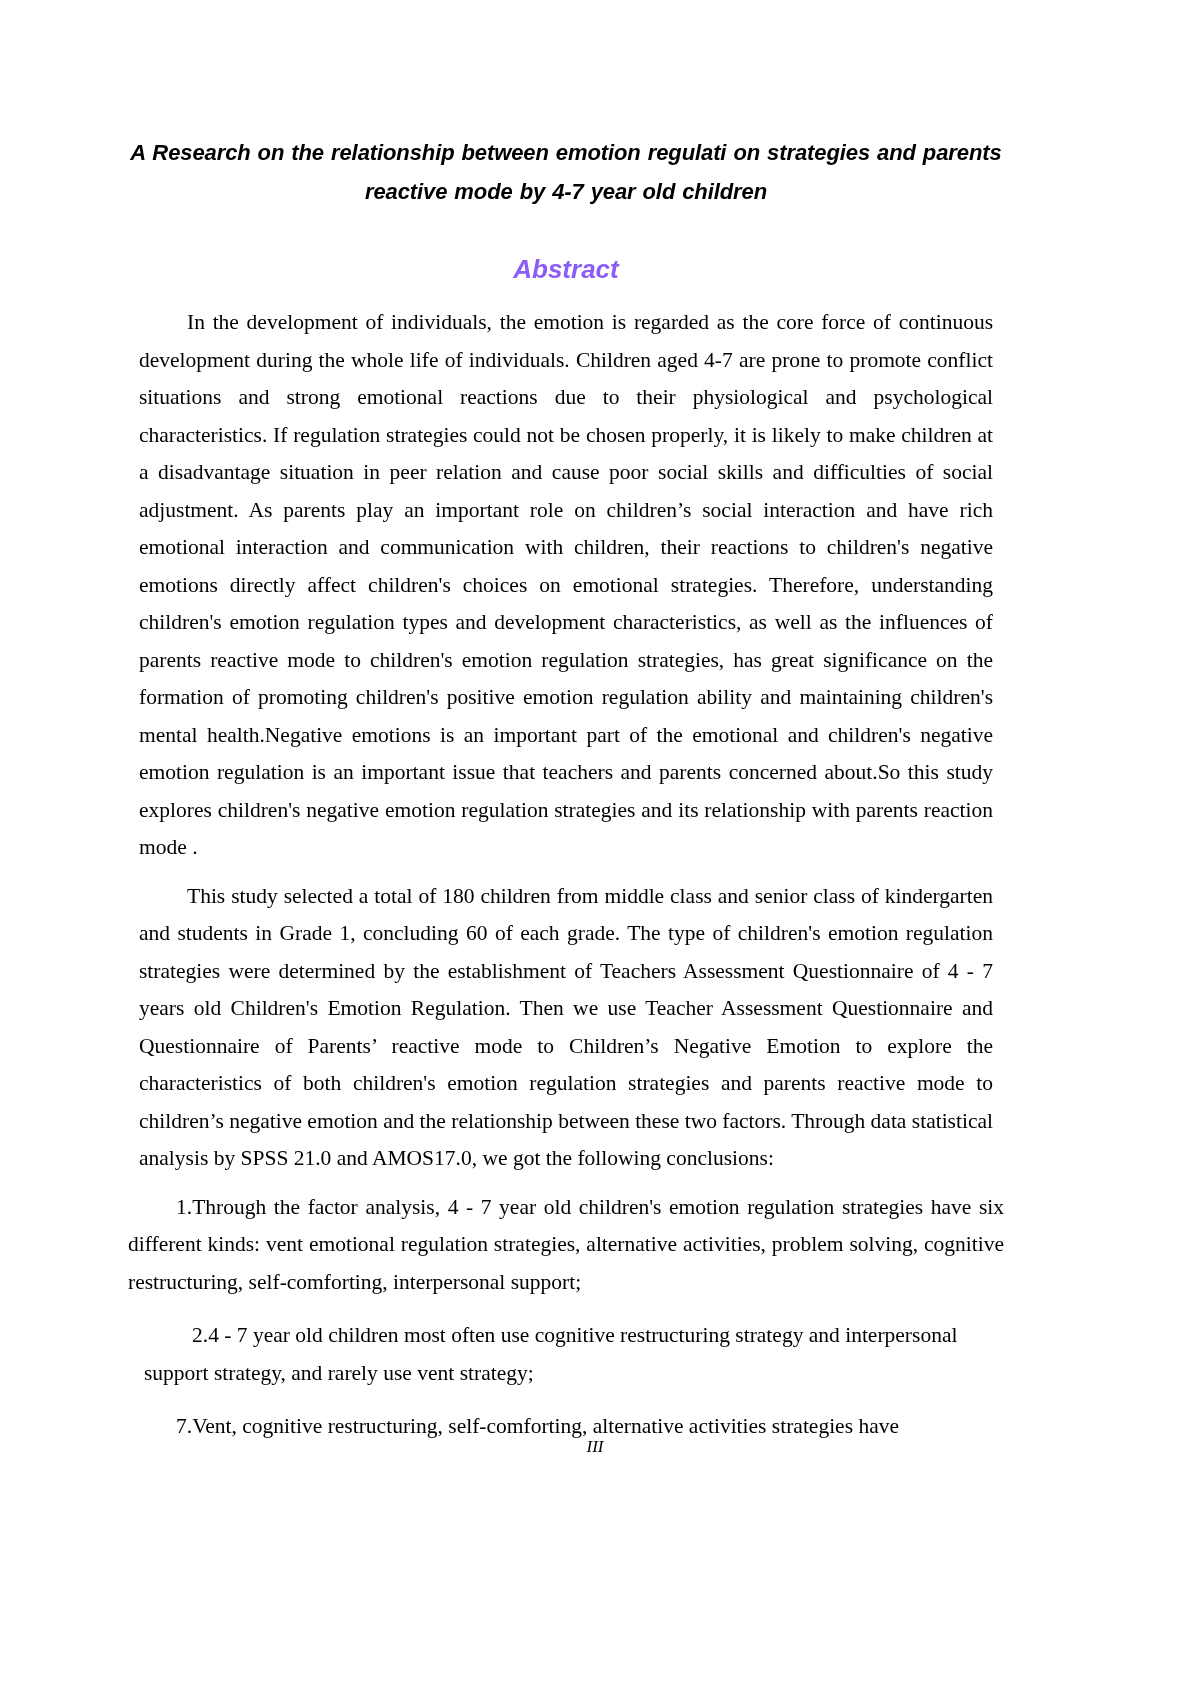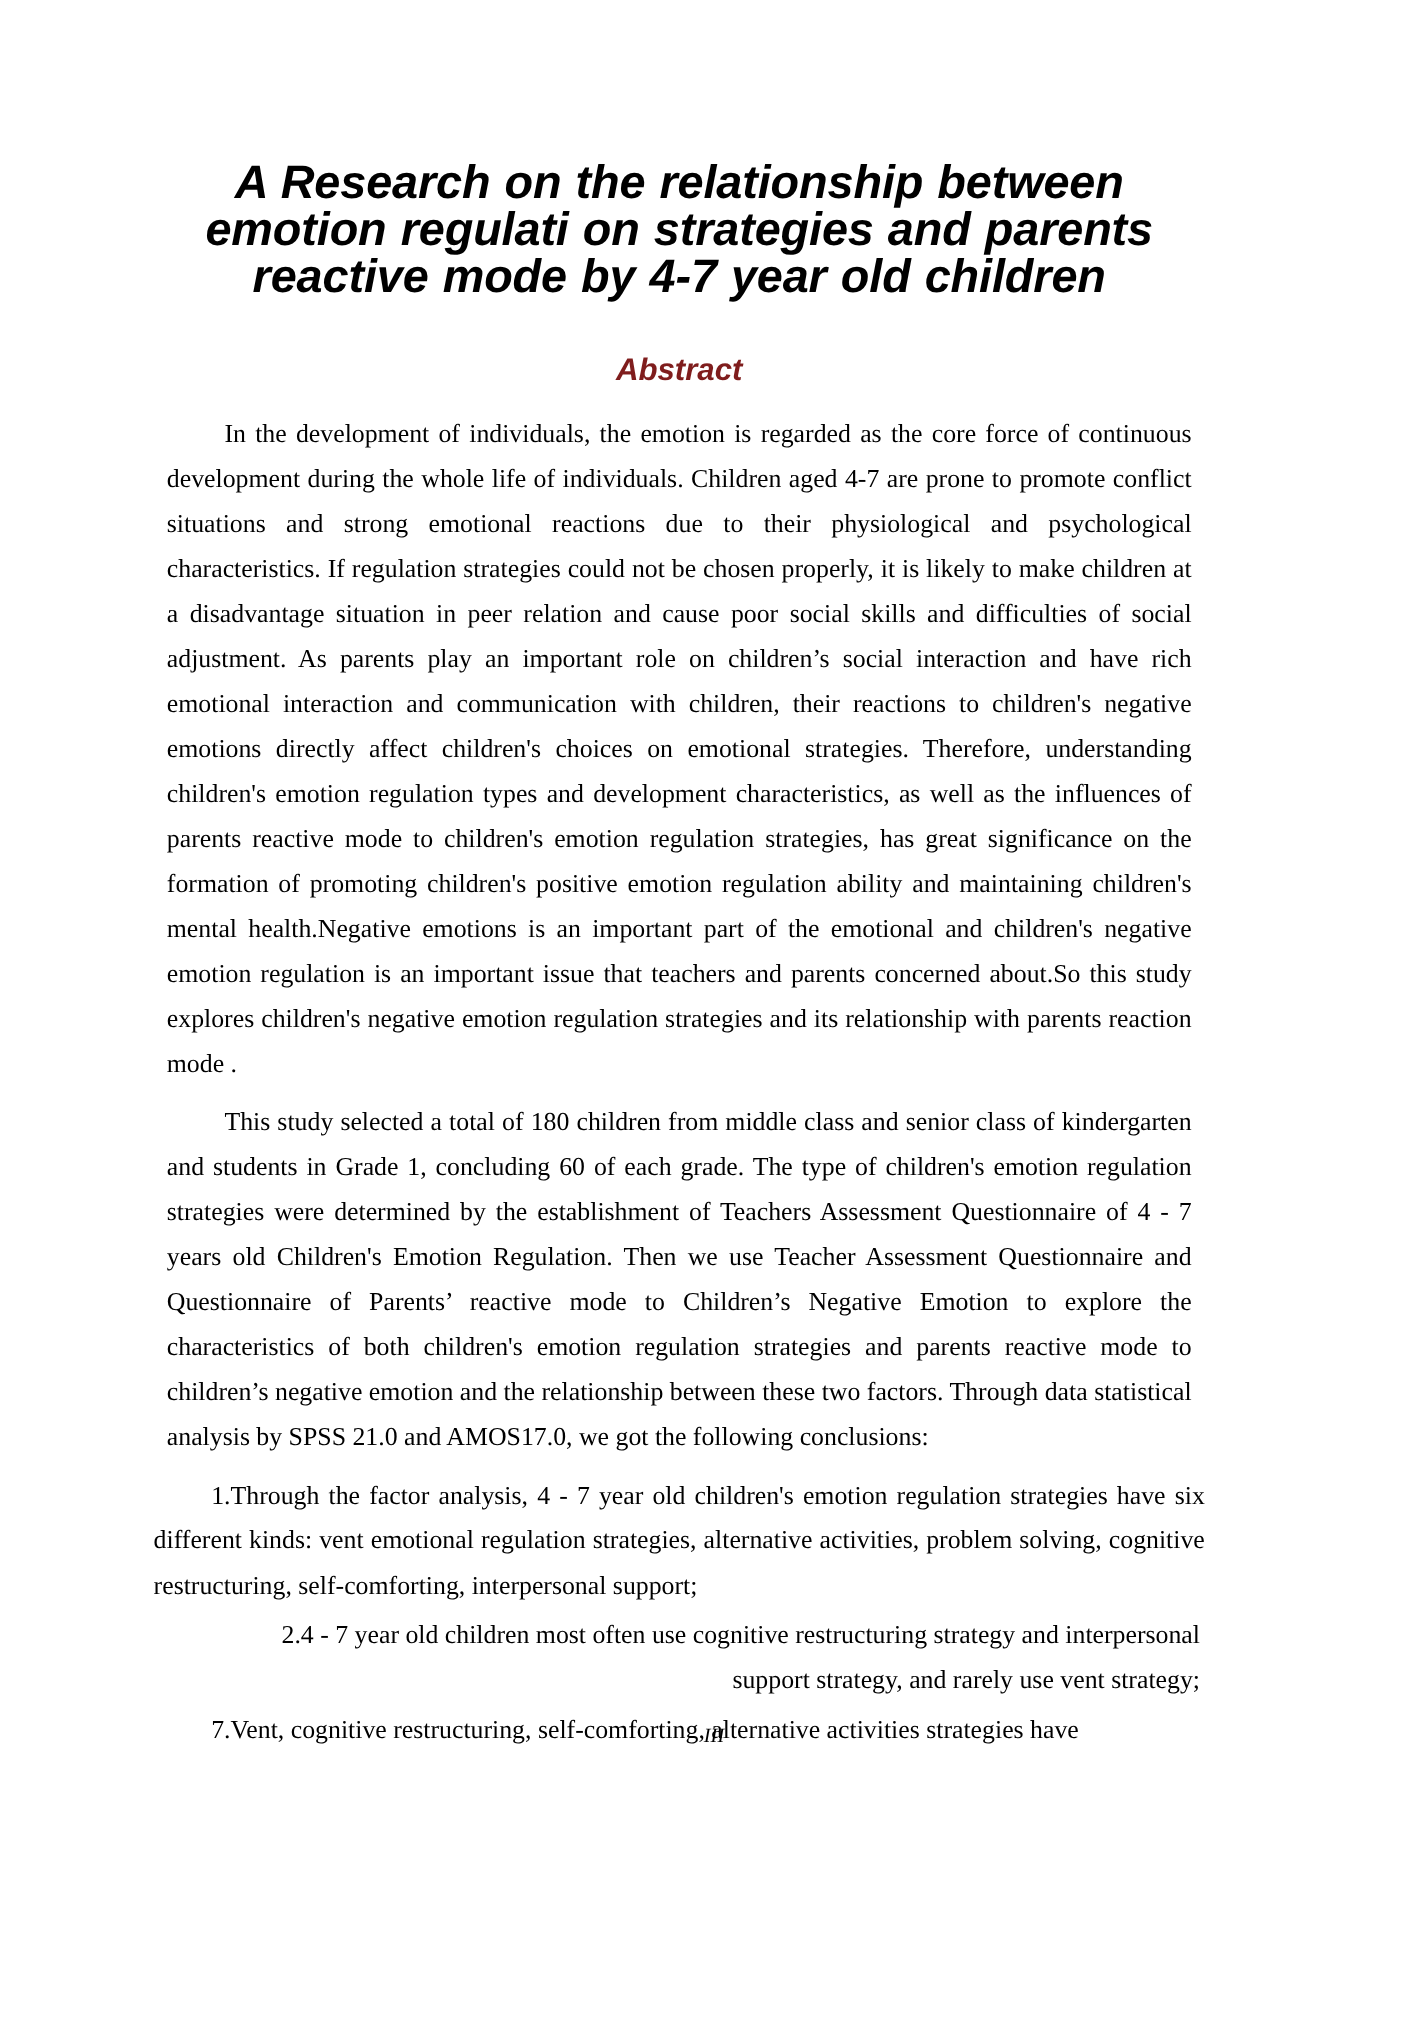--- a/index.html
+++ b/index.html
@@ -24,39 +24,39 @@
     left: 128px;
     top: 0;
     width: 876px;
   }
 
   
   .doc-title {
     font-family: "Liberation Sans", "DejaVu Sans", sans-serif;
     font-weight: bold;
     font-style: italic;
-    font-size: 39px;
+    font-size: 22px;
     line-height: 39px;
     text-align: center;
     color: #000000;
     margin: 0;
     padding-top: 133px;
     letter-spacing: -0.1px;
     word-spacing: 1px;
   }
 
   
   .abstract-heading {
     font-family: "Liberation Sans", "DejaVu Sans", sans-serif;
     font-weight: bold;
     font-style: italic;
     font-size: 26px;
     line-height: 32px;
     text-align: center;
-    color: #7f1d1d;
+    color: #8b5cf6;
     margin: 0;
     padding-top: 42px;
     padding-bottom: 8px;
   }
 
   
   .body-text {
     font-family: "Liberation Serif", "DejaVu Serif", serif;
     font-size: 21.5px;
     line-height: 37.5px;
@@ -73,22 +73,22 @@
   }
 
   .list-item {
     text-indent: 48px;
     margin: 0;
     text-align: justify;
   }
 
   .list-item-flow {
     text-indent: 0;
-    margin: 4px;
-    text-align: right;
+    margin: 16px;
+    text-align: left;
   }
 
   
   .page-footer {
     position: absolute;
     left: 0;
     right: 0;
     top: 1437px;
     text-align: center;
     font-family: "Liberation Serif", "DejaVu Serif", serif;

